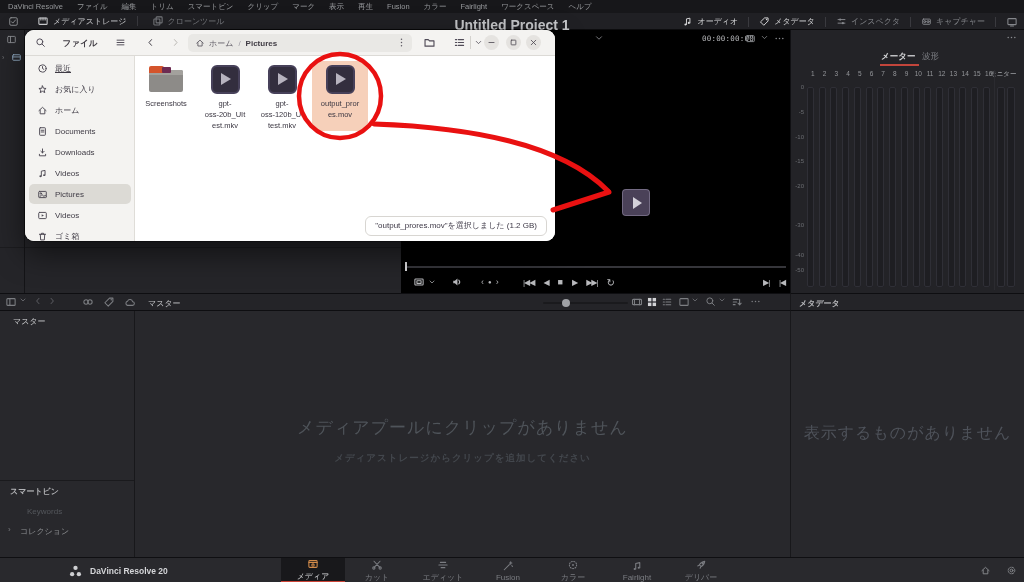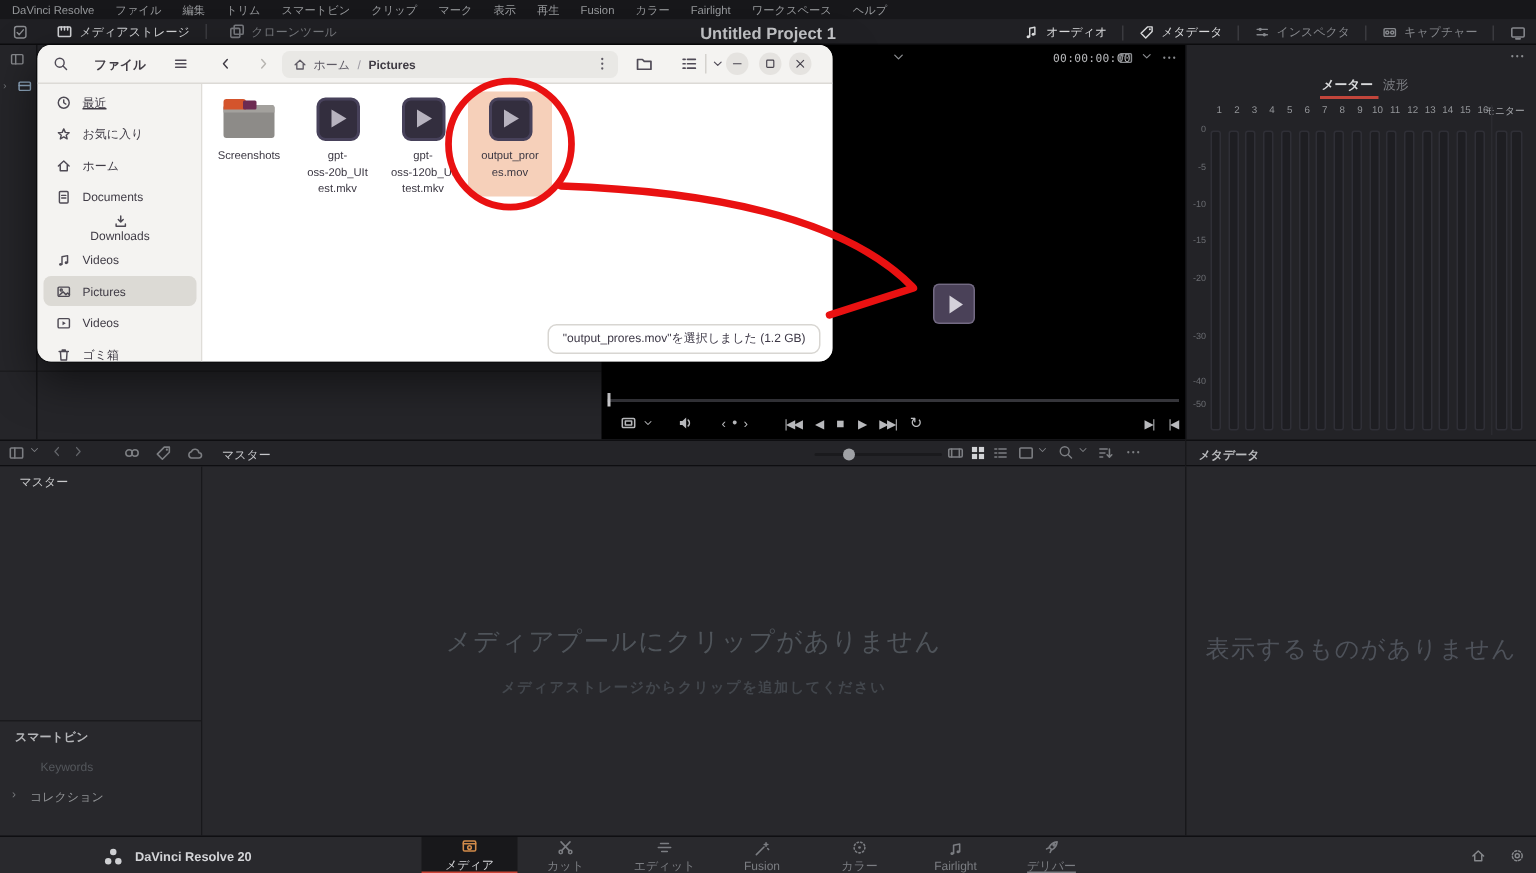--- a/index.html
+++ b/index.html
@@ -20,21 +20,21 @@
   #menubar .app { padding-left:0; }
 
   
   #toolbar2 { left:0; top:13px; width:1024px; height:17px; background:#202024;
     border-bottom:1px solid #0c0c0e; display:flex; align-items:center; font-size:8px; }
   #toolbar2 .chk { margin-left:8px; color:#8a8c90; }
   .t2tab { display:flex; align-items:center; gap:4px; margin-left:18px; color:#77797e; white-space:nowrap; }
   .t2tab.active { color:#d3d4d7; }
   .t2sep { width:1px; height:10px; background:#3a3a3f; margin:0 10px; }
   #project-title { position:absolute; left:0; right:0; text-align:center; top:17px;
-    font-size:11px; font-weight:bold; color:#c6c7ca; pointer-events:none; }
+    font-size:14px; font-weight:bold; color:#c6c7ca; pointer-events:none; }
   #panel-toggles { position:absolute; right:6px; top:13px; height:17px; display:flex; align-items:center; font-size:8px; }
   .ptog { display:flex; align-items:center; gap:4px; color:#85878c; white-space:nowrap; }
   .ptog.active { color:#d8d9db; }
 
   
   #media-storage { left:0; top:30px; width:401px; height:263px; background:#252529; }
   #ms-divider { left:0; top:247px; width:401px; height:1px; background:#1c1c1f; }
   #left-strip { left:0; top:30px; width:25px; height:263px; border-right:1px solid #141417; color:#85878b; }
 
   
@@ -593,21 +593,21 @@
     <div class="bbtab" style="left: 605px;">
       <span data-icon="fairlight">
         <svg width="12" height="12" viewBox="0 0 16 16" fill="none" stroke="currentColor" stroke-width="1.4" stroke-linecap="round" stroke-linejoin="round">
           <path d="M6.3 12V4.6l5.4-1.1v6.9"></path>
           <circle cx="4.9" cy="12" r="1.4" fill="currentColor" stroke="none"></circle>
           <circle cx="10.3" cy="10.4" r="1.4" fill="currentColor" stroke="none"></circle>
         </svg>
       </span>
       <span>Fairlight</span>
     </div>
-    <div class="bbtab" style="left: 669px; text-decoration: underline;">
+    <div class="bbtab" style="left: 669px;">
       <span data-icon="deliver">
         <svg width="12" height="12" viewBox="0 0 16 16" fill="none" stroke="currentColor" stroke-width="1.4" stroke-linecap="round" stroke-linejoin="round">
           <path d="M13 3c-2.8.3-5.7 2.1-7.1 4.7l2.4 2.4C10.9 8.7 12.7 5.8 13 3z"></path>
           <circle cx="10.3" cy="5.7" r=".9"></circle>
           <path d="M5.4 8.4 3.6 9.2M7.6 10.6l-.8 1.8"></path>
         </svg>
       </span>
       <span>デリバー</span>
     </div>
   </div>
@@ -719,21 +719,21 @@
       </div>
       <div class="sbitem" style="top: 65px;">
         <span class="ic" data-icon="document">
           <svg width="11" height="11" viewBox="0 0 16 16" fill="none" stroke="currentColor" stroke-width="1.4" stroke-linecap="round" stroke-linejoin="round">
             <rect x="3.8" y="2.5" width="8.4" height="11" rx="1"></rect>
             <path d="M6 6.2h4M6 8.7h4"></path>
           </svg>
         </span>
         <span>Documents</span>
       </div>
-      <div class="sbitem" style="top: 86px; flex-direction: column;">
+      <div class="sbitem" style="top: 86px;">
         <span class="ic" data-icon="download">
           <svg width="11" height="11" viewBox="0 0 16 16" fill="none" stroke="currentColor" stroke-width="1.4" stroke-linecap="round" stroke-linejoin="round">
             <path d="M8 2.8v5.6M5.6 6.2 8 8.6l2.4-2.4M3.5 10.6v2.2h9v-2.2"></path>
           </svg>
         </span>
         <span>Downloads</span>
       </div>
       <div class="sbitem" style="top: 107px;">
         <span class="ic" data-icon="music">
           <svg width="11" height="11" viewBox="0 0 16 16" fill="none" stroke="currentColor" stroke-width="1.4" stroke-linecap="round" stroke-linejoin="round">

